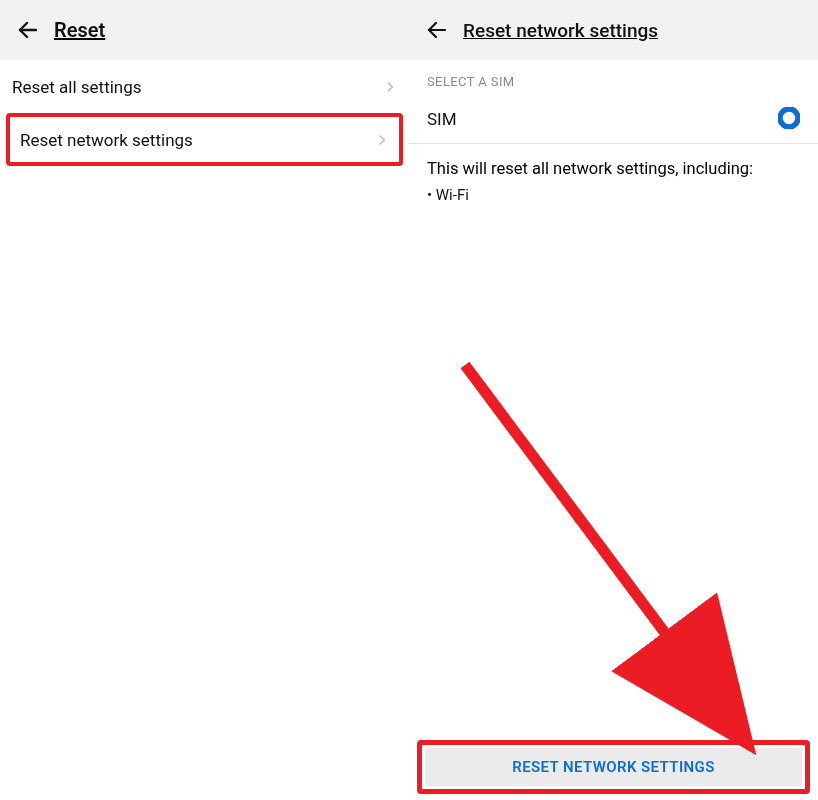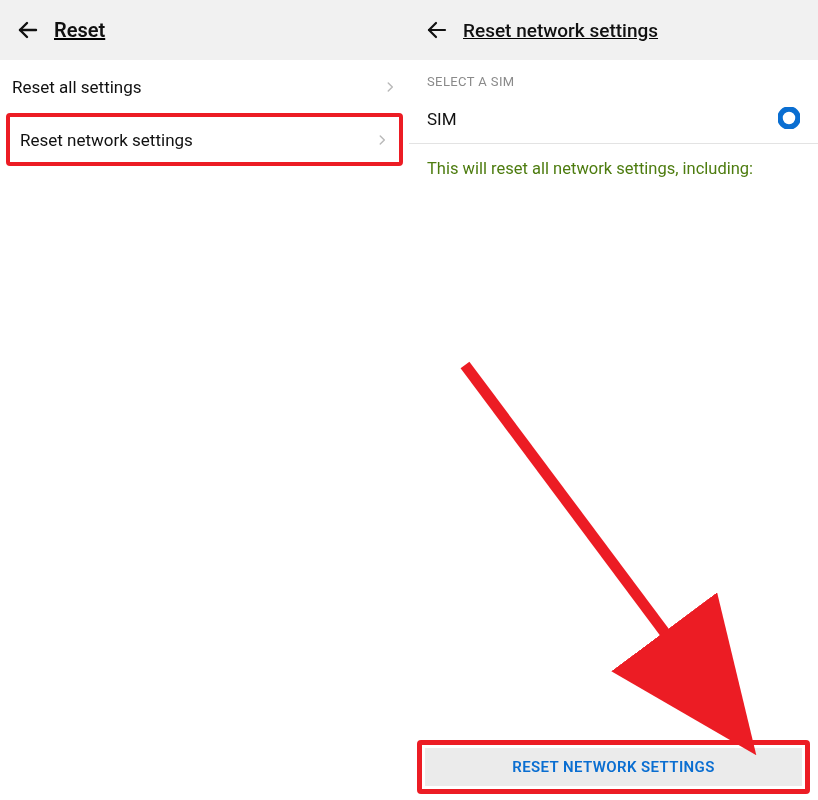--- a/index.html
+++ b/index.html
@@ -89,21 +89,21 @@
     font-size: 17px;
     color: #111;
   }
   .radio-selected {
     width: 22px;
     height: 22px;
   }
   .desc {
     padding: 14px 13px 6px 18px;
     font-size: 16.5px;
-    color: #4d7c0f;
+    color: #000000;
     line-height: 1.35;
   }
   .bullet-list {
     padding: 0 18px 0 18px;
   }
   .bullet-item {
     font-size: 15px;
     color: #111;
     line-height: 1.3;
   }
@@ -188,20 +188,21 @@
       <span class="radio-selected">
         <svg width="22" height="22" viewBox="0 0 22 22">
           <circle cx="11" cy="11" r="9" fill="none" stroke="#0a6ed1" stroke-width="5.5"></circle>
         </svg>
       </span>
     </div>
 
     <div class="desc">This will reset all network settings, including:</div>
 
     <div class="bullet-list">
+      <div class="bullet-item">• <span>Wi-Fi</span></div>
     </div>
 
     <div class="bottom-button-wrap">
       <div class="bottom-button">RESET NETWORK SETTINGS</div>
     </div>
   </div>
 
 </div>
 
 <svg class="annotation-arrow" style="left:445px; top:355px;" width="330" height="400" viewBox="0 0 330 400">

